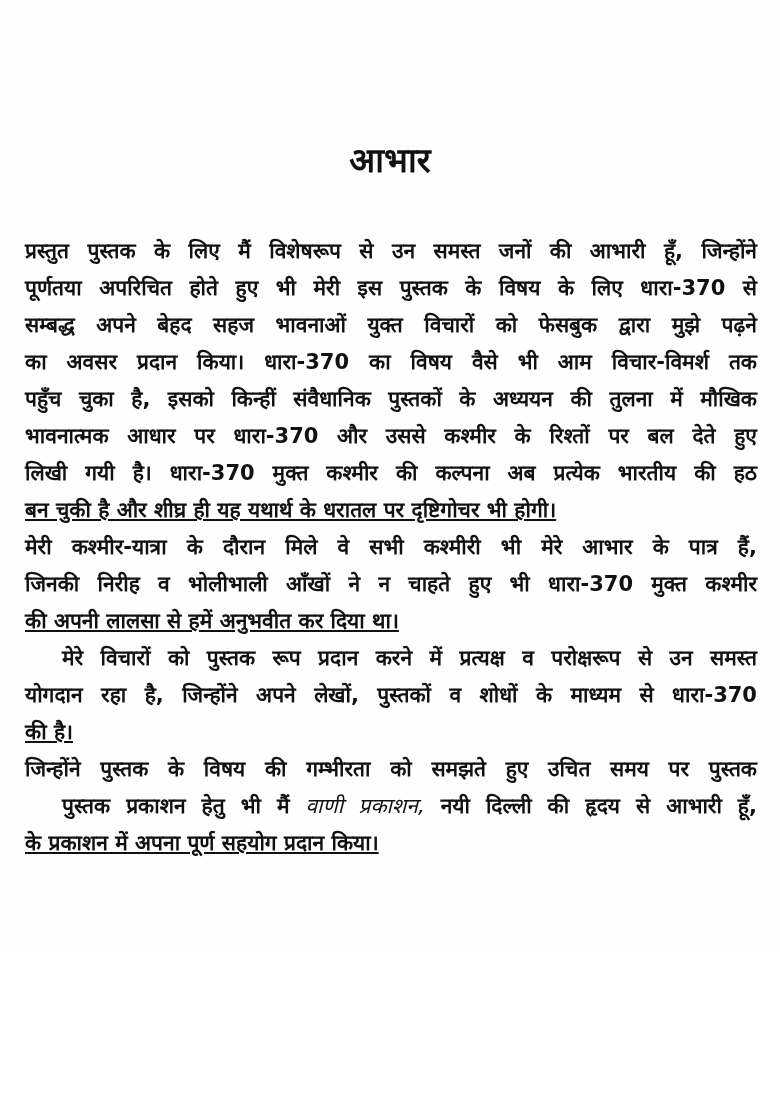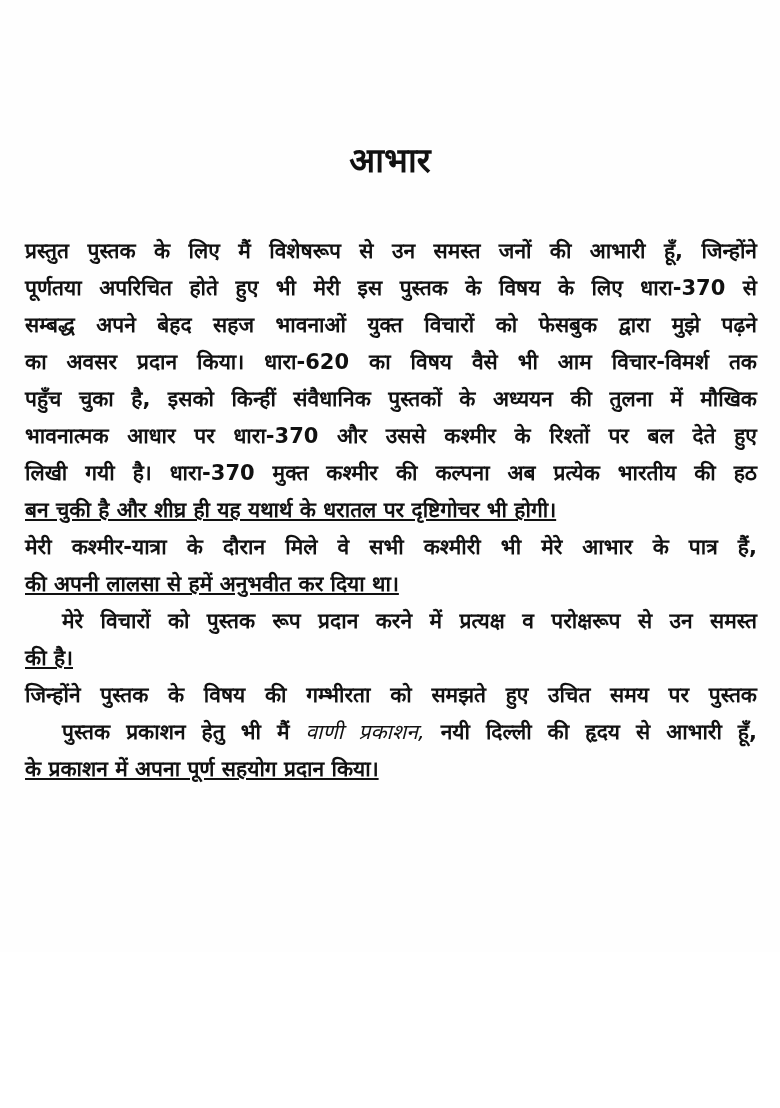--- a/index.html
+++ b/index.html
@@ -66,29 +66,31 @@
 <body>
 
 <div class="page">
   <div class="title">आभार</div>
 
   <div class="body-text">
 
     <span class="line">प्रस्तुत पुस्तक के लिए मैं विशेषरूप से उन समस्त जनों की आभारी हूँ, जिन्होंने</span>
     <span class="line">पूर्णतया अपरिचित होते हुए भी मेरी इस पुस्तक के विषय के लिए धारा-370 से</span>
     <span class="line">सम्बद्ध अपने बेहद सहज भावनाओं युक्त विचारों को फेसबुक द्वारा मुझे पढ़ने</span>
-    <span class="line">का अवसर प्रदान किया। धारा-620 का विषय वैसे भी आम विचार-विमर्श तक</span>
+    <span class="line">का अवसर प्रदान किया। धारा-370 का विषय वैसे भी आम विचार-विमर्श तक</span>
     <span class="line">पहुँच चुका है, इसको किन्हीं संवैधानिक पुस्तकों के अध्ययन की तुलना में मौखिक</span>
     <span class="line">भावनात्मक आधार पर धारा-370 और उससे कश्मीर के रिश्तों पर बल देते हुए</span>
     <span class="line">लिखी गयी है। धारा-370 मुक्त कश्मीर की कल्पना अब प्रत्येक भारतीय की हठ</span>
     <span class="line last">बन चुकी है और शीघ्र ही यह यथार्थ के धरातल पर दृष्टिगोचर भी होगी।</span>
 
     <span class="line">मेरी कश्मीर-यात्रा के दौरान मिले वे सभी कश्मीरी भी मेरे आभार के पात्र हैं,</span>
+    <span class="line">जिनकी निरीह व भोलीभाली आँखों ने न चाहते हुए भी धारा-370 मुक्त कश्मीर</span>
     <span class="line last">की अपनी लालसा से हमें अनुभवीत कर दिया था।</span>
 
     <span class="line indent">मेरे विचारों को पुस्तक रूप प्रदान करने में प्रत्यक्ष व परोक्षरूप से उन समस्त</span>
+    <span class="line">योगदान रहा है, जिन्होंने अपने लेखों, पुस्तकों व शोधों के माध्यम से धारा-370</span>
     <span class="line last">की है।</span>
 
     <span class="line">जिन्होंने पुस्तक के विषय की गम्भीरता को समझते हुए उचित समय पर पुस्तक</span>
     <span class="line indent"><span>पुस्तक प्रकाशन हेतु भी मैं </span><span class="italic">वाणी प्रकाशन,</span><span> नयी दिल्ली की हृदय से आभारी हूँ,</span></span>
     <span class="line last">के प्रकाशन में अपना पूर्ण सहयोग प्रदान किया।</span>
   </div>
 </div>
 
 </body></html>

